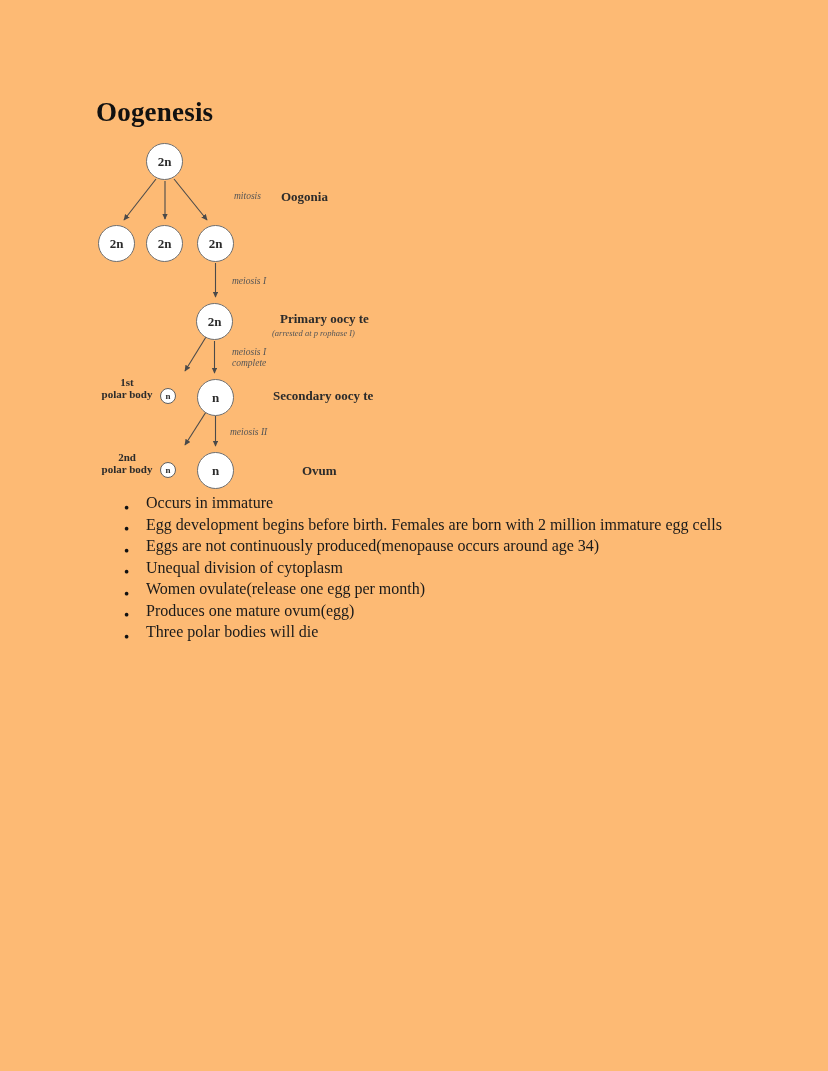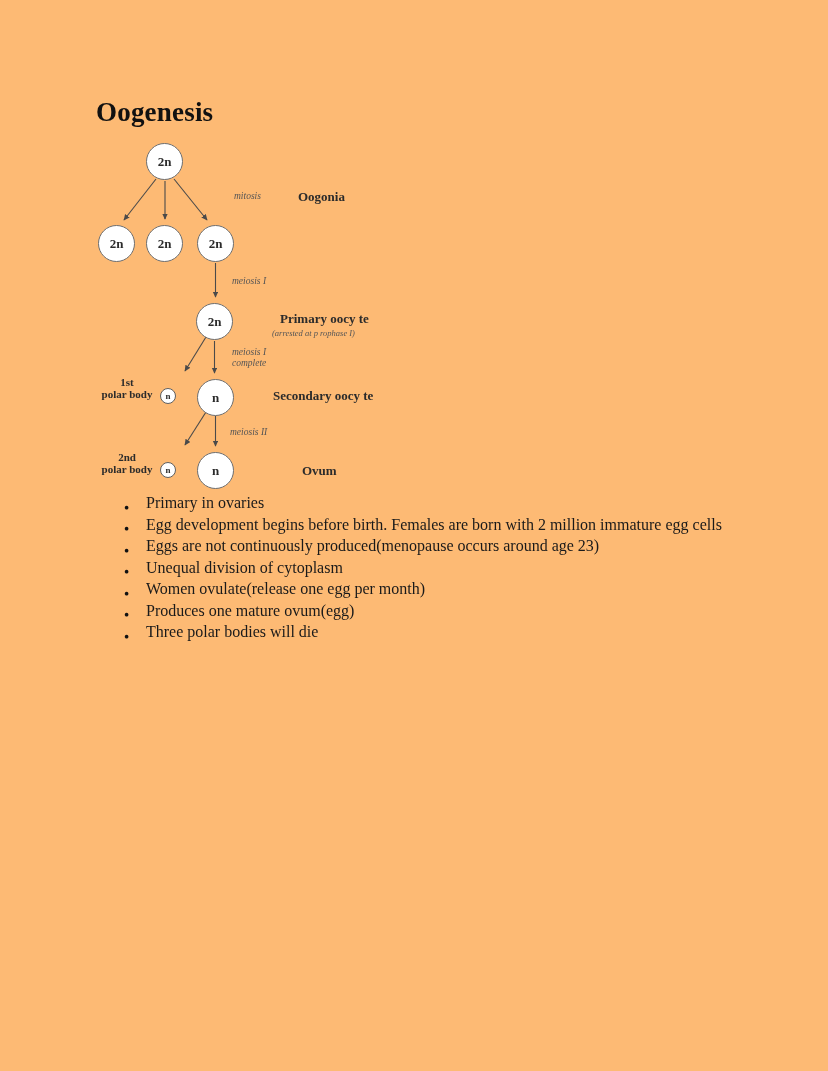--- a/index.html
+++ b/index.html
@@ -66,21 +66,21 @@
     <div class="cell" style="left:98px;top:225px">2n</div>
     <div class="cell" style="left:146px;top:225px">2n</div>
     <div class="cell" style="left:197px;top:225px">2n</div>
     <div class="cell" style="left:196px;top:303px">2n</div>
     <div class="cell cell-sm" style="left:160px;top:388px">n</div>
     <div class="cell" style="left:197px;top:379px">n</div>
     <div class="cell cell-sm" style="left:160px;top:462px">n</div>
     <div class="cell" style="left:197px;top:452px">n</div>
 
     <div class="lbl-i" style="left:234px;top:191px">mitosis</div>
-    <div class="lbl-b" style="left:298px;top:189px">Oogonia</div>
+    <div class="lbl-b" style="left:281px;top:189px">Oogonia</div>
     <div class="lbl-i" style="left:232px;top:276px">meiosis I</div>
     <div class="lbl-b" style="left:280px;top:311px">Primary oocy te</div>
     <div class="lbl-tiny" style="left:272px;top:328px">(arrested at p rophase I)</div>
 
     <div class="lbl-i2" style="left:232px;top:347px">
       <div>meiosis I</div>
       <div>complete</div>
     </div>
 
     <div class="lbl-side" style="left:96px;top:377px">
@@ -93,22 +93,22 @@
 
     <div class="lbl-side" style="left:96px;top:452px">
       <div>2nd</div>
       <div>polar body</div>
     </div>
 
     <div class="lbl-b" style="left:302px;top:463px">Ovum</div>
   </div>
 
   <ul class="notes">
-    <li>Primary in ovaries</li>
+    <li>Occurs in immature</li>
     <li>Egg development begins before birth. Females are born with 2 million immature egg cells</li>
-    <li>Eggs are not continuously produced(menopause occurs around age 23)</li>
+    <li>Eggs are not continuously produced(menopause occurs around age 34)</li>
     <li>Unequal division of cytoplasm</li>
     <li>Women ovulate(release one egg per month)</li>
     <li>Produces one mature ovum(egg)</li>
     <li>Three polar bodies will die</li>
   </ul>
 
 </div>
 
 </body></html>

